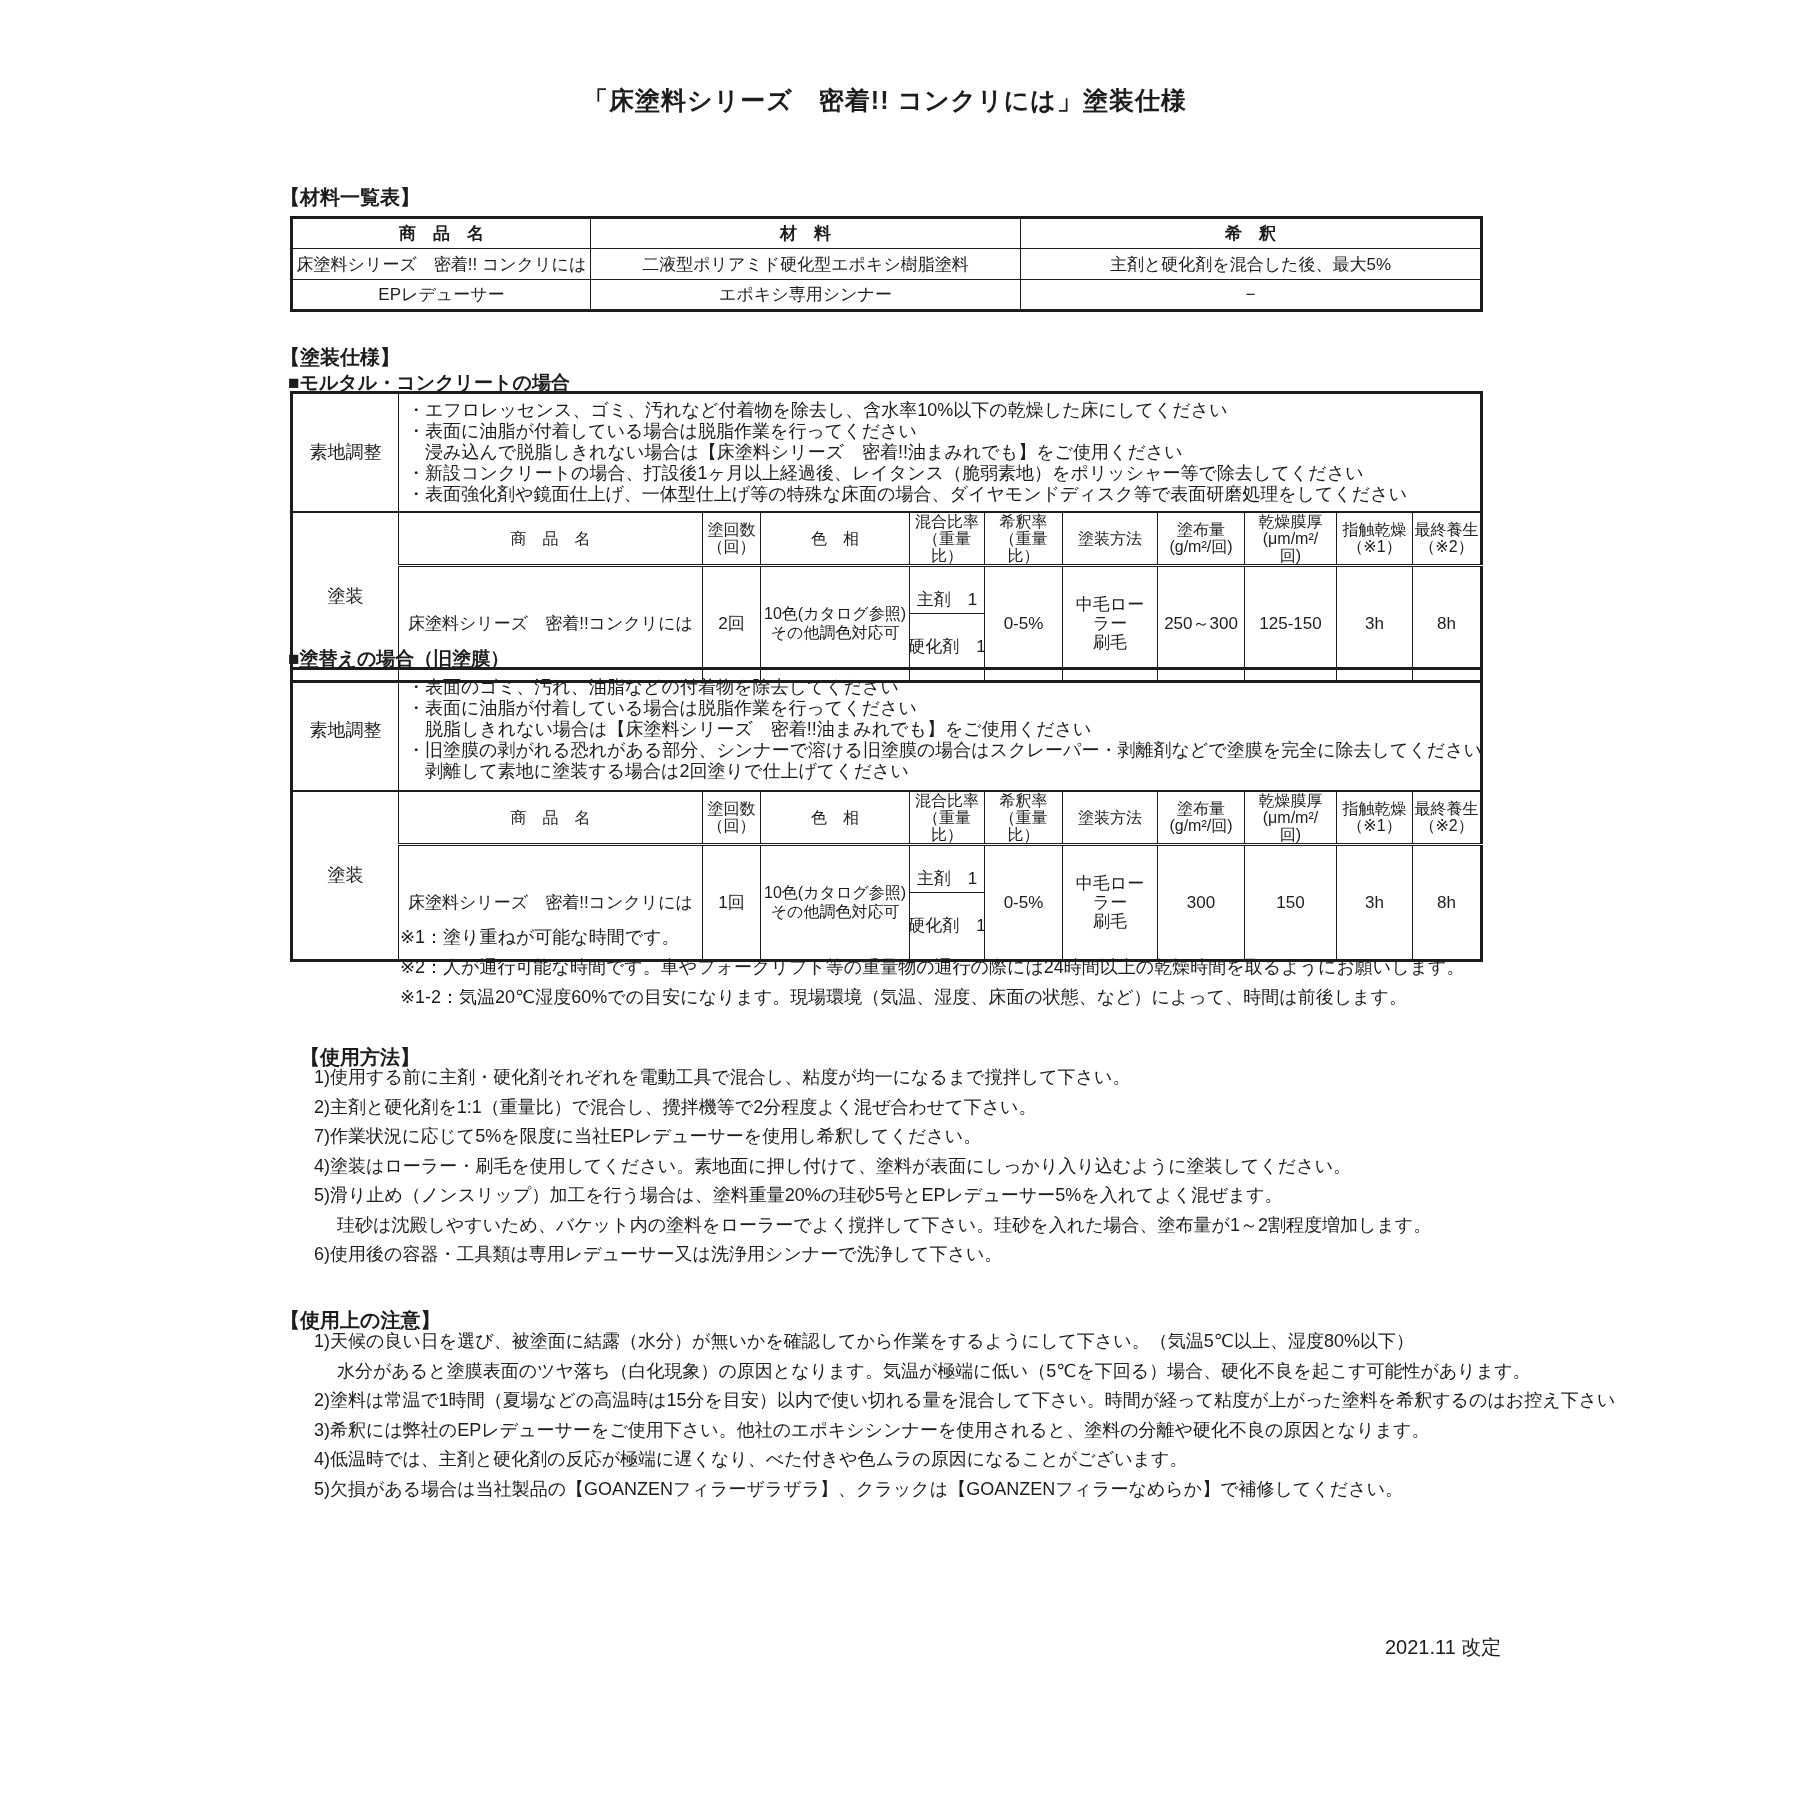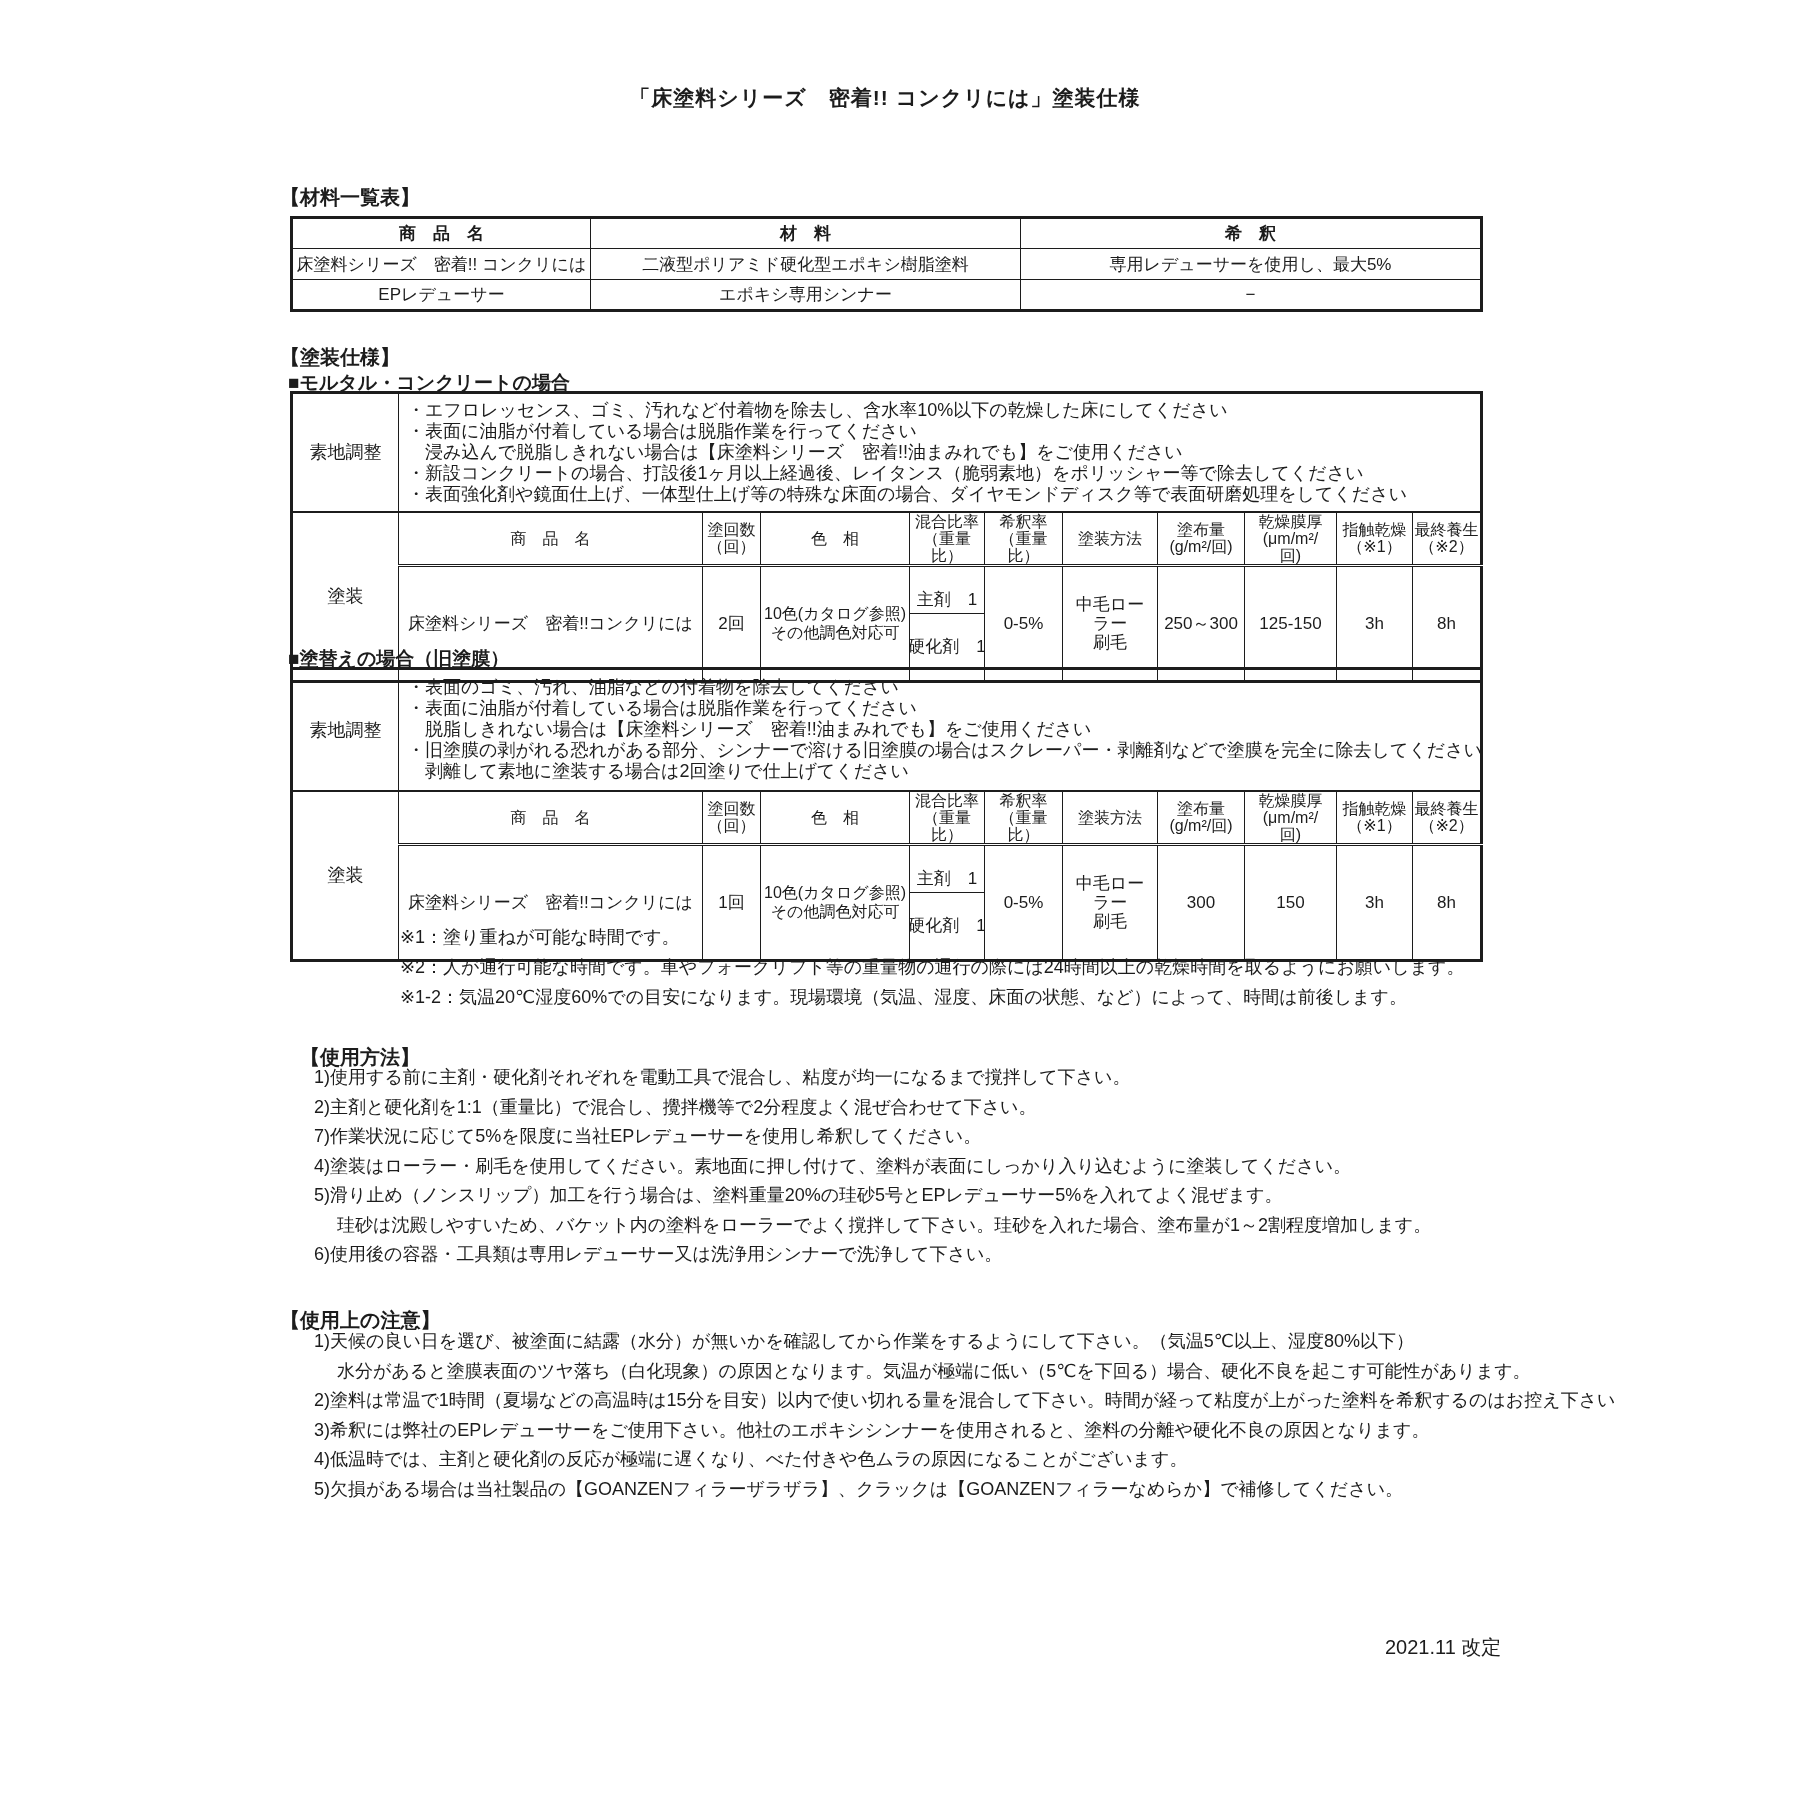--- a/index.html
+++ b/index.html
@@ -7,21 +7,21 @@
   .page {
     position:relative;
     width:1800px; height:1800px;
     background:#ffffff;
     color:#1c1c1c;
     font-family:"Liberation Sans","DejaVu Sans",sans-serif;
     overflow:hidden;
   }
   .title {
     position:absolute; top:84px; left:290px; width:1190px;
-    text-align:center; font-size:21px; font-weight:bold;
+    text-align:center; font-size:25px; font-weight:bold;
     letter-spacing:1px; white-space:pre;
   }
   .sec-h {
     position:absolute; left:280px;
     font-size:20px; font-weight:bold; white-space:pre;
   }
   .sub-h {
     position:absolute; left:288px;
     font-size:19px; font-weight:bold; white-space:pre;
   }
@@ -85,21 +85,21 @@
       </colgroup>
     <tbody>
         <tr>
       <th>商　品　名</th>
       <th>材　料</th>
       <th>希　釈</th>
     </tr>
     <tr>
       <td>床塗料シリーズ　密着!! コンクリには</td>
       <td>二液型ポリアミド硬化型エポキシ樹脂塗料</td>
-      <td>専用レデューサーを使用し、最大5%</td>
+      <td>主剤と硬化剤を混合した後、最大5%</td>
     </tr>
     <tr>
       <td>EPレデューサー</td>
       <td>エポキシ専用シンナー</td>
       <td>−</td>
     </tr>
   </tbody>
     </table>
 
   <div class="sec-h spec-h">【塗装仕様】</div>

